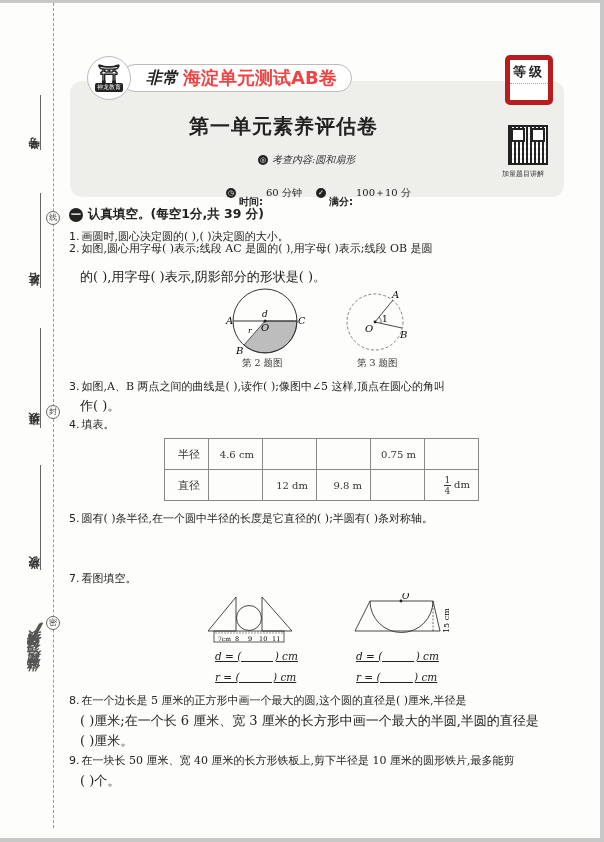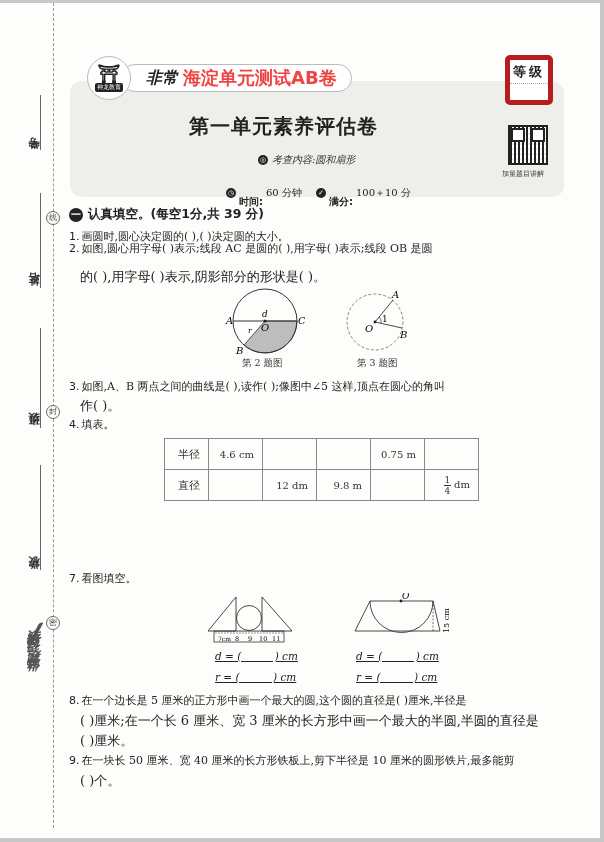--- a/index.html
+++ b/index.html
@@ -265,20 +265,23 @@
           <span>1</span>
           <span class="bar"></span>
           <span>4</span>
         </span>
         <span>dm</span>
       </td>
     </tr>
   </tbody>
     </table>
 
+  <div class="q" style="top:506px;">
+    <span class="num">5.</span><span>圆有(          )条半径,在一个圆中半径的长度是它直径的(          );半圆有(          )条对称轴。</span>
+  </div>
 
 
   <div class="q" style="top:566px;text-align:center;">
     <span class="num">7.</span><span>看图填空。</span>
   </div>
 
   <svg class="fig" style="left:204px;top:590px;" width="92" height="52">
     <polygon points="4,38 32,4 32,38" fill="none" stroke="#333" stroke-width="0.9"></polygon>
     <polygon points="58,4 58,38 88,38" fill="none" stroke="#333" stroke-width="0.9"></polygon>
     <circle cx="45" cy="25" r="12.5" fill="none" stroke="#333" stroke-width="0.9"></circle>

